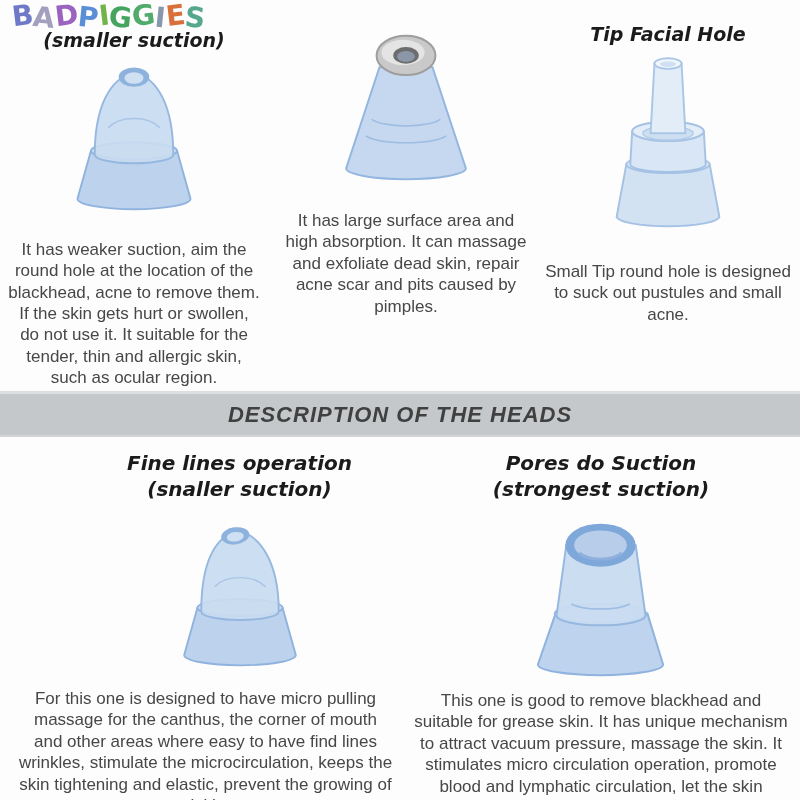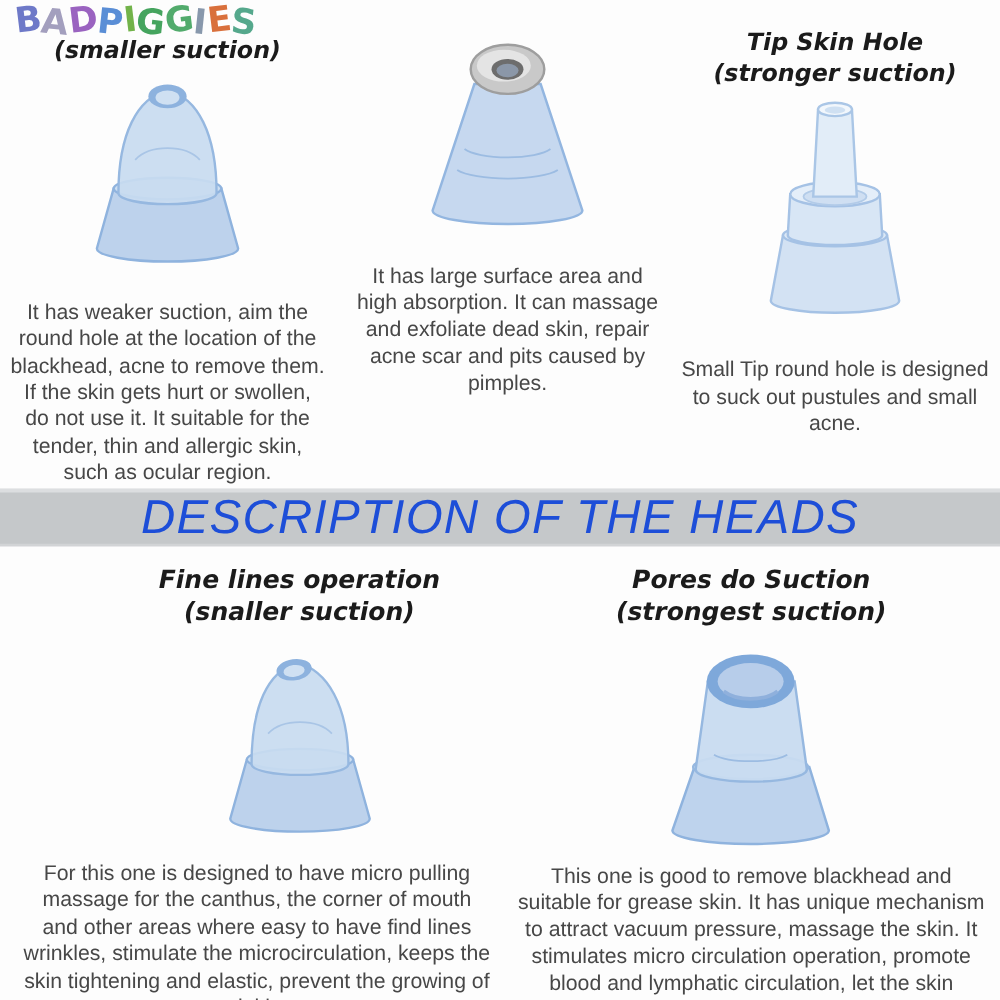--- a/index.html
+++ b/index.html
@@ -37,21 +37,21 @@
   .desc-t1{margin-top:20px;}
   .desc-t2{margin-top:18px;padding:0 10px;}
   .desc-t3{margin-top:24px;padding:0 4px;}
   .desc-b1{margin-top:10px;}
   .desc-b2{margin-top:4px;}
 
   
   .banner{position:absolute;left:0;top:391px;width:800px;height:46px;background:#c5c8ca;
           border-top:3px solid #dcdee0;border-bottom:2px solid #d2d4d6;box-sizing:border-box;
           display:flex;align-items:center;justify-content:center;}
-  .banner span{font-style:italic;font-weight:normal;font-size:38px;color:#1d4ed8;
+  .banner span{font-style:italic;font-weight:bold;font-size:22px;color:#404040;
                letter-spacing:1px;white-space:nowrap;}
 </style>
 </head>
 <body>
 
 <div class="page">
 
   <div class="logo">
     <span style="color: rgb(110, 121, 200);">B</span><span style="color: rgb(163, 159, 190);">A</span><span style="color: rgb(154, 99, 192);">D</span><span style="color: rgb(90, 142, 214);">P</span><span style="color: rgb(114, 179, 74);">I</span><span style="color: rgb(69, 164, 94);">G</span><span style="color: rgb(82, 171, 108);">G</span><span style="color: rgb(136, 152, 172);">I</span><span style="color: rgb(217, 112, 60);">E</span><span style="color: rgb(85, 168, 140);">S</span>
   </div>
@@ -83,22 +83,21 @@
         <ellipse cx="72" cy="27" rx="22" ry="13" fill="#e4e4e4"></ellipse>
         <ellipse cx="75" cy="30" rx="13" ry="8.5" fill="#6d6d6d"></ellipse>
         <ellipse cx="75" cy="31" rx="9" ry="5.5" fill="#8b97a8"></ellipse>
       </svg>
     </figure>
     <p class="desc desc-t2">It has large surface area and high absorption. It can massage and exfoliate dead skin, repair acne scar and pits caused by pimples.</p>
   </div>
 
   <div class="col col-t3">
     <div class="coltitle">
-      <div>Tip Skin Hole</div>
-      <div>(stronger suction)</div>
+      <div>Tip Facial Hole</div>
     </div>
     <figure class="fig-t3">
       <svg width="150" height="184" viewBox="0 0 150 190" aria-hidden="true">
         <path d="M32,118 L118,118 L128,172 A53,10 0 0 1 22,172 Z" fill="#d3e2f3" stroke="#a5c2e5" stroke-width="2"></path>
         <ellipse cx="75" cy="118" rx="43" ry="9" fill="#dde9f6" stroke="#a5c2e5" stroke-width="2"></ellipse>
         <path d="M38,84 L112,84 L114,118 A39,8 0 0 1 36,118 Z" fill="#d8e6f5" stroke="#a5c2e5" stroke-width="2"></path>
         <ellipse cx="75" cy="84" rx="37" ry="10" fill="#e4eef9" stroke="#a5c2e5" stroke-width="2"></ellipse>
         <ellipse cx="75" cy="86" rx="26" ry="7" fill="#cfdff2" stroke="#b2cbe8" stroke-width="1.5"></ellipse>
         <path d="M61,14 L89,14 L93,86 L57,86 Z" fill="#e2edf8" stroke="#aac6e6" stroke-width="2"></path>
         <ellipse cx="75" cy="14" rx="14" ry="5.5" fill="#f2f7fc" stroke="#aac6e6" stroke-width="2"></ellipse>

